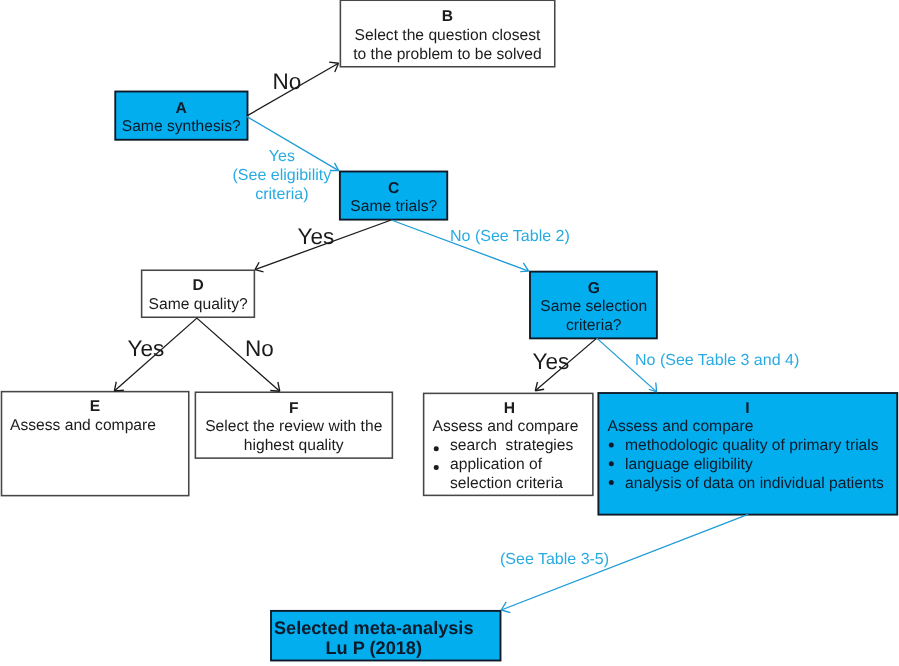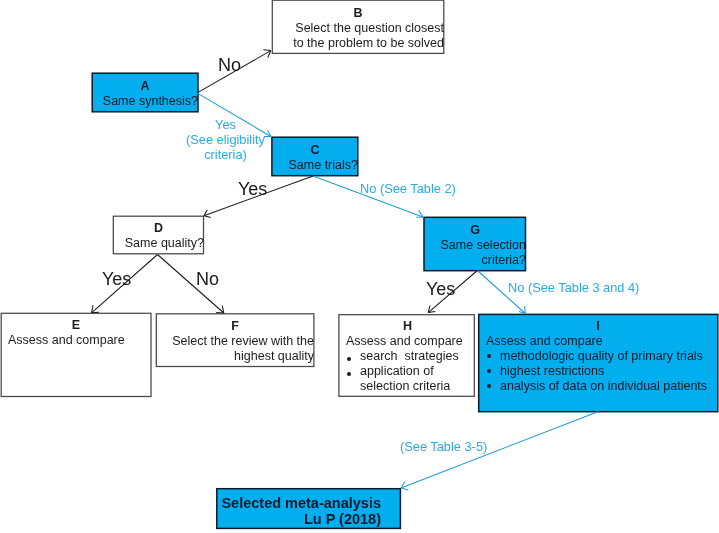--- a/index.html
+++ b/index.html
@@ -3,21 +3,21 @@
 <meta charset="utf-8">
 <title>Flowchart</title>
 <style>
   html,body{margin:0;padding:0;background:#ffffff;}
   body{width:719px;height:533px;overflow:hidden;font-family:"Liberation Sans",sans-serif;}
   #canvas{position:relative;width:719px;height:533px;background:#fff;}
   svg.arrows{position:absolute;left:0;top:0;width:719px;height:533px;overflow:visible;}
   .node{position:absolute;box-sizing:border-box;display:flex;flex-direction:column;
         justify-content:center;color:#0b0b0b;}
   .node .letter{font-weight:bold;text-align:center;}
-  .node .body{text-align:right;}
+  .node .body{text-align:center;}
   .edge-label{position:absolute;white-space:nowrap;}
   .ln{fill:none;stroke-linecap:butt;stroke-width:1.05;}
   .bx{stroke-width:1.5;}
   .bx.fill{fill:#03AEEF;stroke:#0f1a28;}
   .bx.plain{fill:#ffffff;stroke:#474747;stroke-width:1.25;}
   .ln.dark{stroke:#1a1a1a;}
   .ln.acc{stroke:#1E9BD7;}
 
   .node.filled{color:#0b1b2b;}
   .node.plain{color:#1c1c1c;}
@@ -157,21 +157,21 @@
       <li>search  strategies</li>
       <li class="wrap2"><span>application of</span><br><span class="cont">selection criteria</span></li>
     </ul>
   </div>
 
   <div class="node filled listnode" id="nI">
     <div class="letter">I</div>
     <div class="intro">Assess and compare</div>
     <ul class="sq">
       <li>methodologic quality of primary trials</li>
-      <li>highest restrictions</li>
+      <li>language eligibility</li>
       <li>analysis of data on individual patients</li>
     </ul>
   </div>
 
   <div class="node filled result" id="nR">
     <div class="body bold"><span>Selected meta-analysis</span><br><span>Lu P (2018)</span></div>
   </div>
 
   <div class="edge-label dark" id="lAno">No</div>
   <div class="edge-label acc" id="lAyes"><span>Yes</span><br><span>(See eligibility</span><br><span>criteria)</span></div>

